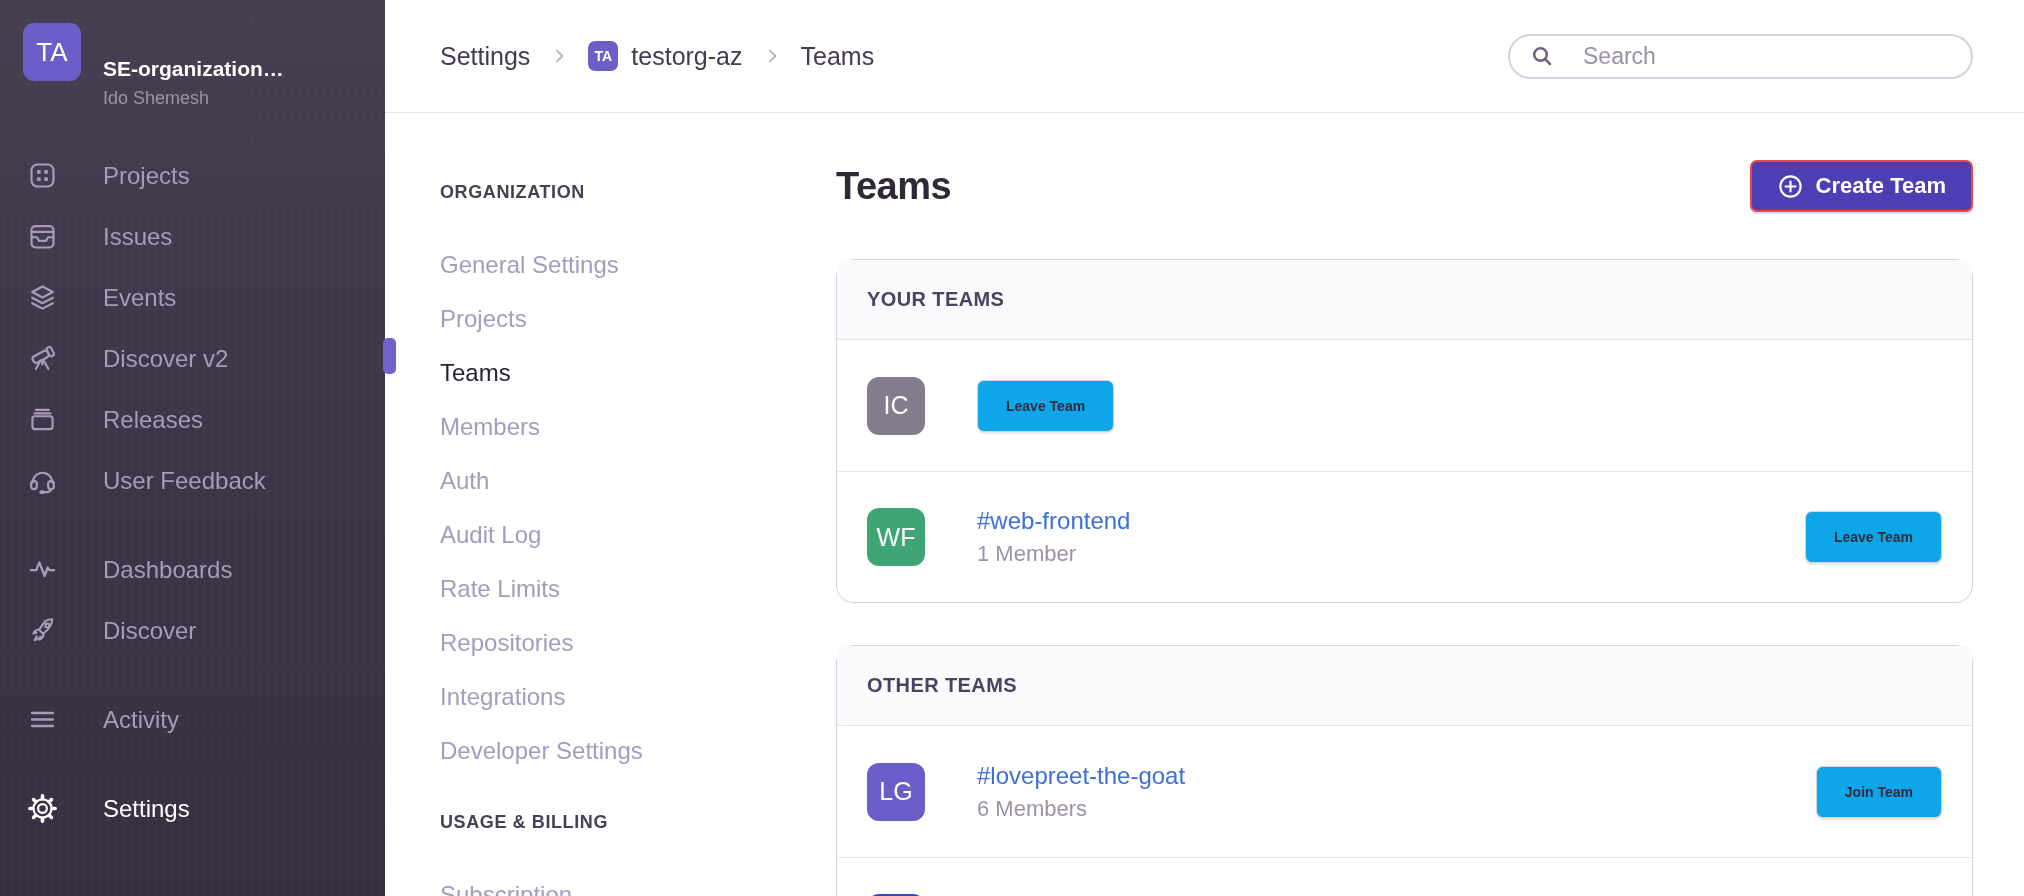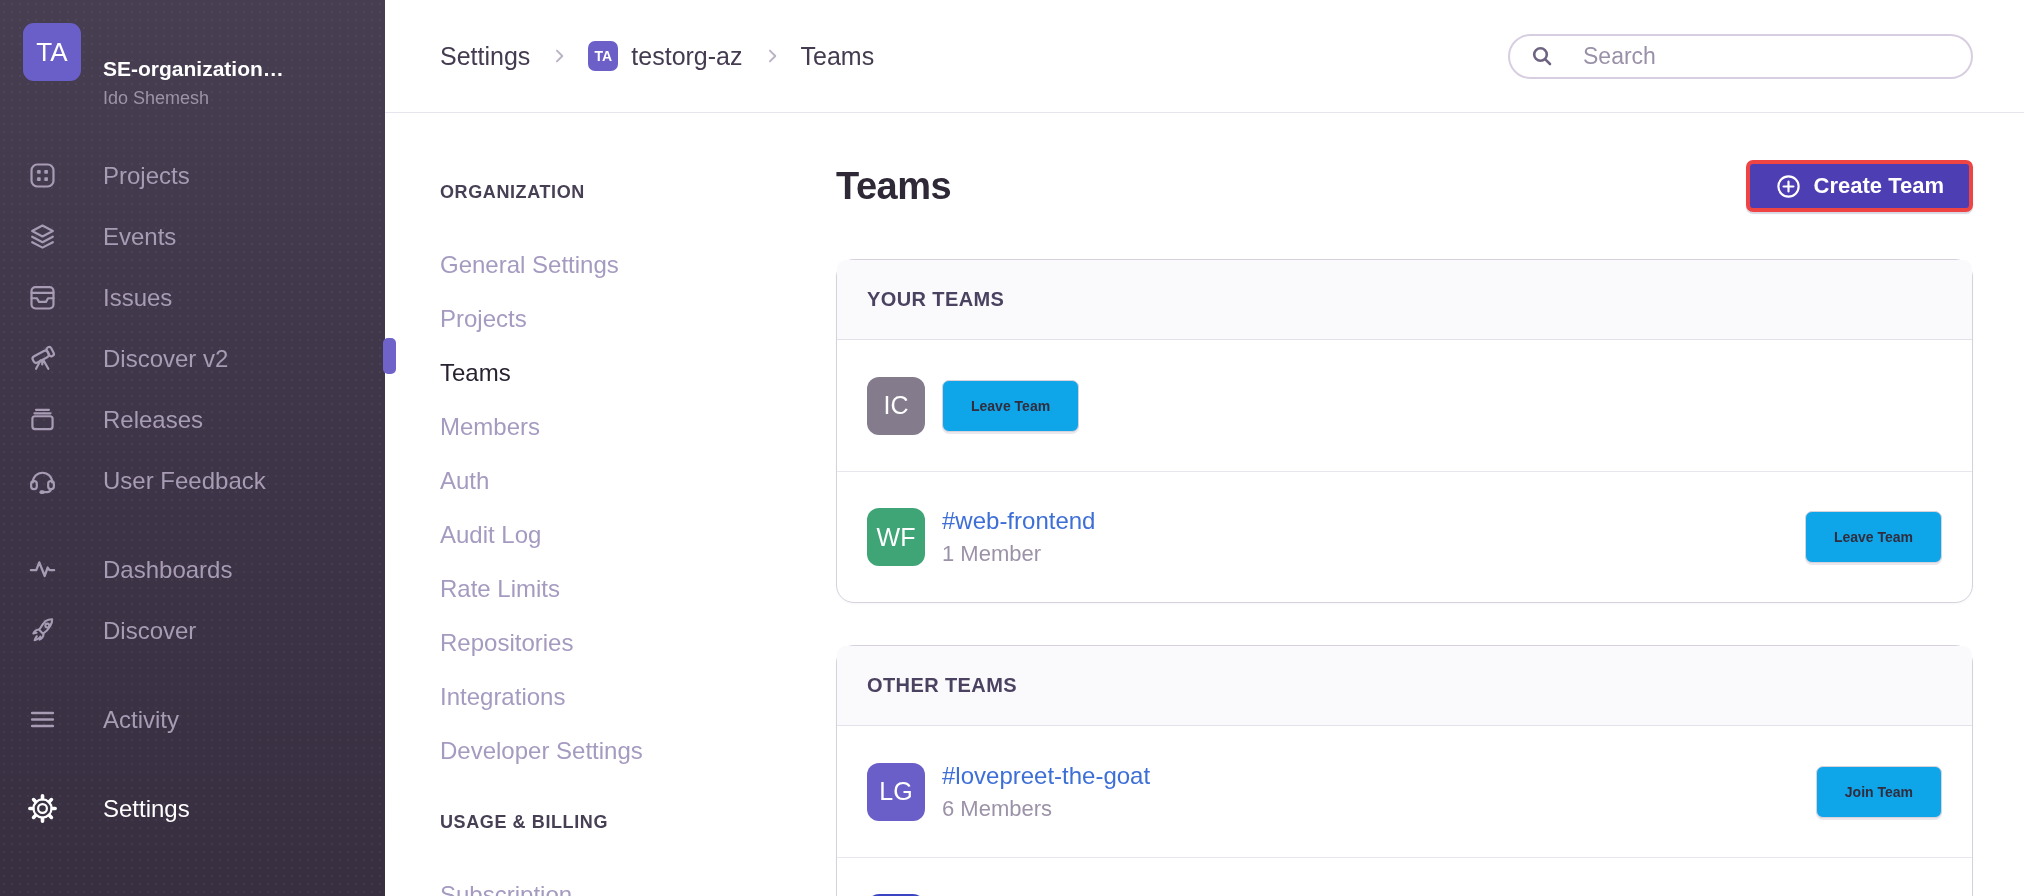--- a/index.html
+++ b/index.html
@@ -88,35 +88,35 @@
   .snav-item.active { color:#272130; }
 
   
   .main {
     position:absolute; left:783px; top:114px; right:0; bottom:0;
     padding:45px 51px 0 53px; background:#fff; overflow:hidden;
   }
   .title-row { display:flex; align-items:center; justify-content:space-between; height:54px; margin-bottom:46px; }
   .page-title { font-size:38px; font-weight:bold; color:#2e2837; letter-spacing:-0.5px; }
   .create-btn {
-    height:52px; padding:0 25px; background:#4e3eb3; border:4px solid #ef4444; border-radius:7px;
+    height:52px; padding:0 25px; background:#4e3eb3; border:2px solid #ef4444; border-radius:7px;
     color:#fff; font-size:22px; font-weight:bold; display:flex; align-items:center; gap:12px;
     cursor:pointer; box-shadow:0 2px 1px rgba(45,35,100,0.18);
     font-family:"Liberation Sans", sans-serif;
   }
   .panel {
     border:1px solid #d7d1dd; border-radius:18px; background:#fff; margin-bottom:42px;
     box-shadow:0 1px 2px rgba(60,50,80,0.04);
   }
   .panel-header {
     height:80px; background:#faf9fb; border-bottom:1px solid #e5e1ea;
     border-radius:9px 9px 0 0; display:flex; align-items:center; padding:0 30px;
     font-size:20px; font-weight:bold; color:#4a4260; letter-spacing:0.4px;
   }
-  .team-row { height:131px; display:flex; align-items:center; padding:0 30px; }
+  .team-row { height:131px; display:flex; align-items:center; padding:0 30px;gap:35px; }
   .team-row + .team-row { border-top:1px solid #eae6ef; }
   .team-avatar {
     width:58px; height:58px; border-radius:12px; color:#fff; font-size:25px;
     display:flex; align-items:center; justify-content:center; margin-right:17px; flex:none;
   }
   .team-info { flex:1; min-width:0; }
   .team-name { font-size:24px; color:#3d6fd6; text-decoration:none; display:inline-block; cursor:pointer; }
   .team-members { font-size:22px; color:#9c92a8; margin-top:6px; }
   .action-btn {
     height:52px; padding:0 28px; background:#0ea5e9; border:1px solid #d8d2dc; border-radius:7px;
@@ -146,36 +146,36 @@
           <rect x="13.4" y="7.8" width="2.8" height="2.8" rx="0.6" fill="currentColor" stroke="none"></rect>
           <rect x="7.8" y="13.4" width="2.8" height="2.8" rx="0.6" fill="currentColor" stroke="none"></rect>
           <rect x="13.4" y="13.4" width="2.8" height="2.8" rx="0.6" fill="currentColor" stroke="none"></rect>
         </svg>
       </span>
       <span>Projects</span>
     </div>
     <div class="nav-item">
       <span class="icon">
         <svg viewBox="0 0 24 24" width="31" height="31" fill="none" stroke="currentColor" stroke-width="1.7" stroke-linecap="round" stroke-linejoin="round">
+          <rect x="3.5" y="4" width="17" height="16.5" rx="3"></rect>
+          <path d="M3.5 8.4h17"></path>
+          <path d="M3.5 12.6h4.2l1.6 2.8h5.4l1.6-2.8h4.2"></path>
+        </svg>
+      </span>
+      <span>Issues</span>
+    </div>
+    <div class="nav-item">
+      <span class="icon">
+        <svg viewBox="0 0 24 24" width="31" height="31" fill="none" stroke="currentColor" stroke-width="1.7" stroke-linecap="round" stroke-linejoin="round">
           <path d="M12 3.5 20 7.8 12 12 4 7.8z"></path>
           <path d="M4 12.2l8 4.2 8-4.2"></path>
           <path d="M4 16.4l8 4.2 8-4.2"></path>
         </svg>
       </span>
       <span>Events</span>
-    </div>
-    <div class="nav-item">
-      <span class="icon">
-        <svg viewBox="0 0 24 24" width="31" height="31" fill="none" stroke="currentColor" stroke-width="1.7" stroke-linecap="round" stroke-linejoin="round">
-          <rect x="3.5" y="4" width="17" height="16.5" rx="3"></rect>
-          <path d="M3.5 8.4h17"></path>
-          <path d="M3.5 12.6h4.2l1.6 2.8h5.4l1.6-2.8h4.2"></path>
-        </svg>
-      </span>
-      <span>Issues</span>
     </div>
     <div class="nav-item">
       <span class="icon">
         <svg viewBox="0 0 24 24" width="31" height="31" fill="none" stroke="currentColor" stroke-width="1.7" stroke-linecap="round" stroke-linejoin="round">
           <g transform="rotate(-28 12 9)">
             <rect x="3.5" y="7" width="13" height="5.5" rx="2.2"></rect>
             <rect x="16.5" y="6" width="3.8" height="7.5" rx="1.8"></rect>
           </g>
           <path d="M10.5 13.5 7 20 M13 13.8 16.5 20 M11.8 14v2.6"></path>
         </svg>

